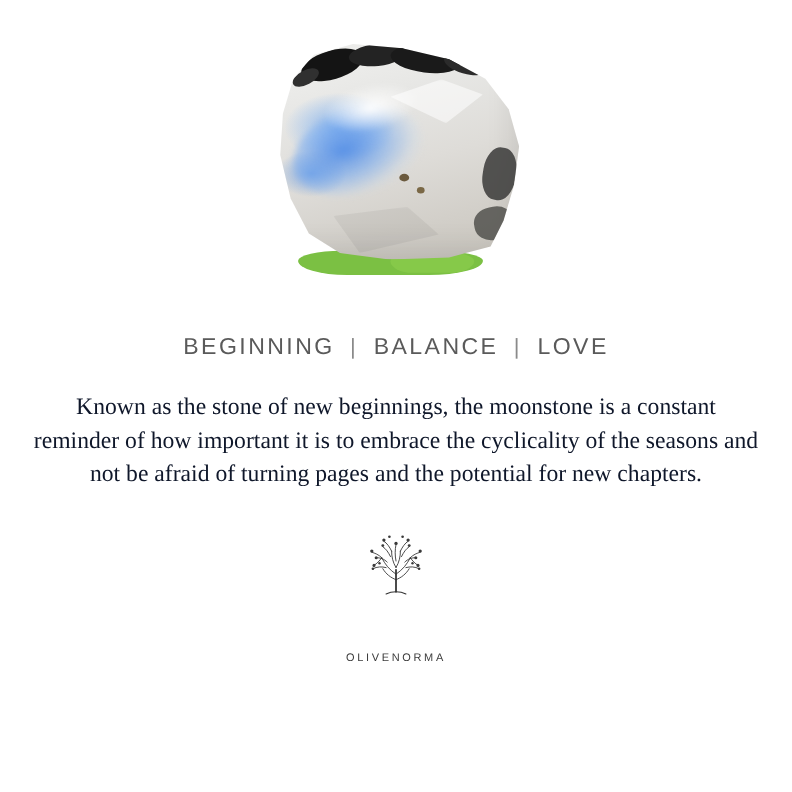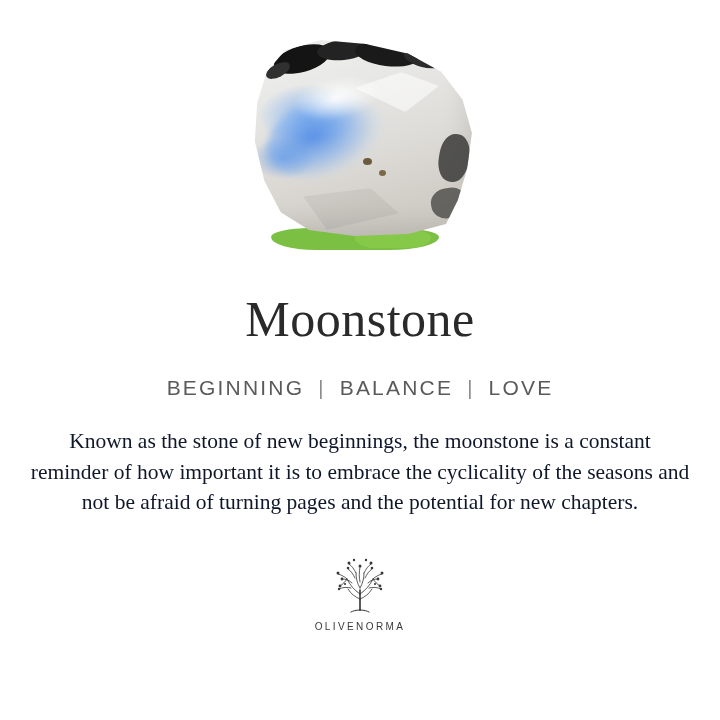--- a/index.html
+++ b/index.html
@@ -157,20 +157,21 @@
     line-height: 1.42;
     color: #0f172a;
   }
 
   
   .logo {
     margin-top: 36px;
     display: flex;
     flex-direction: column;
     align-items: center;
+    gap: 44px;
   }
   .logo-mark { width: 78px; height: 62px; }
   .logo-text {
     margin-top: 5px;
     font-family: "Liberation Sans", sans-serif;
     font-size: 10px;
     letter-spacing: 2.4px;
     color: #3a3a3a;
   }
 </style>
@@ -194,21 +195,20 @@
         <div class="incl i4"></div>
         <div class="incl i5"></div>
         <div class="incl i6"></div>
         <div class="incl i7"></div>
         <div class="incl i8"></div>
         <div class="incl i9"></div>
       </div>
     </div>
   </div>
 
-  <div class="title">Moonstone</div>
 
   <div class="attributes">
     <span>BEGINNING</span>
     <span class="sep">|</span>
     <span>BALANCE</span>
     <span class="sep">|</span>
     <span>LOVE</span>
   </div>
 
   <div class="description">Known as the stone of new beginnings, the moonstone is a constant reminder of how important it is to embrace the cyclicality of the seasons and not be afraid of turning pages and the potential for new chapters.</div>

